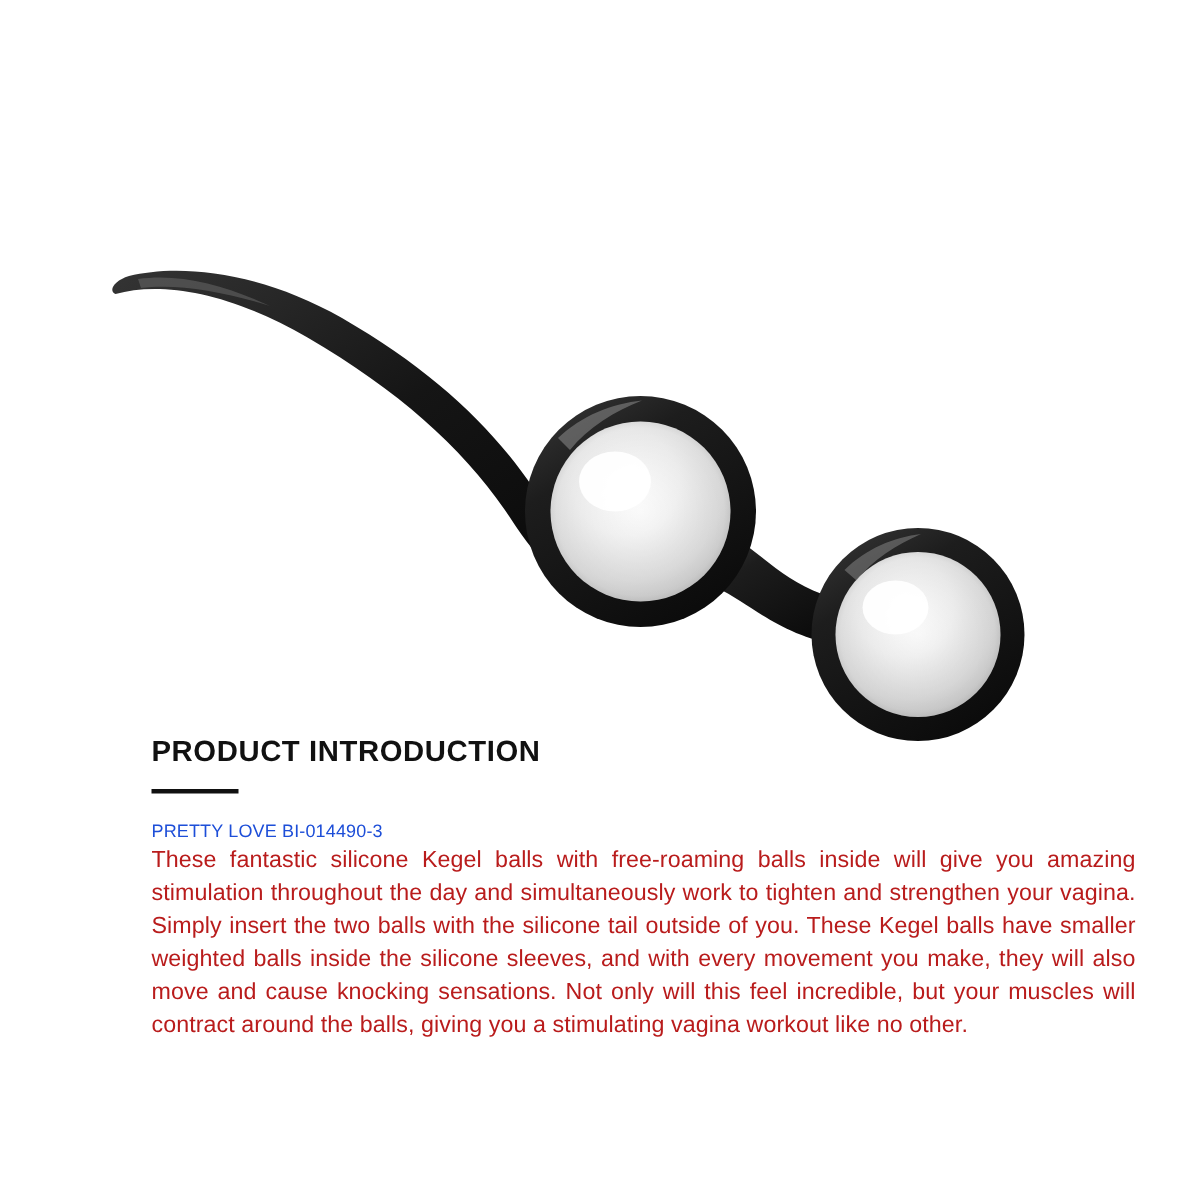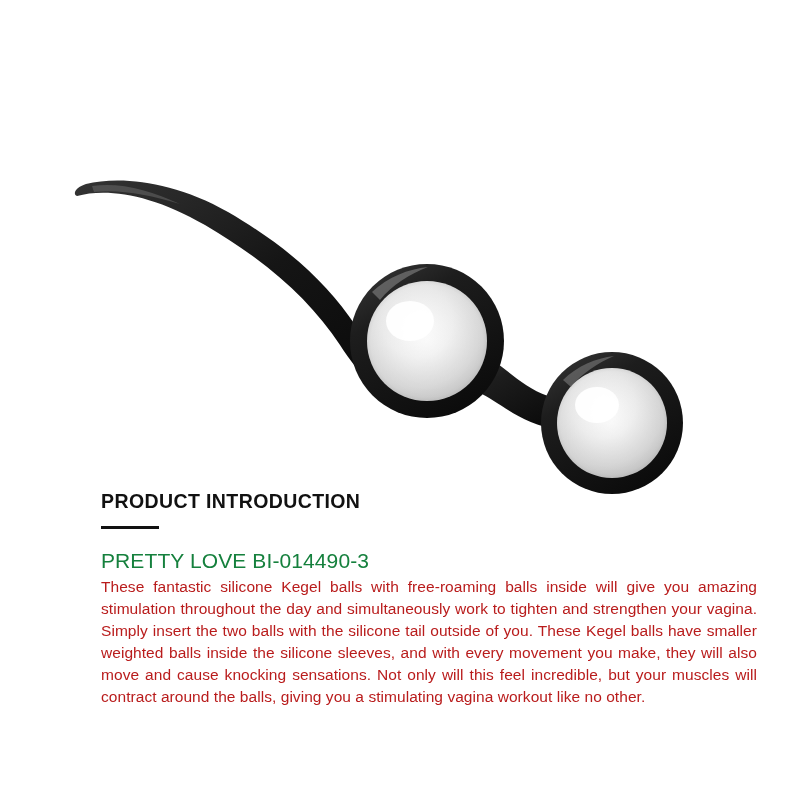--- a/index.html
+++ b/index.html
@@ -48,22 +48,22 @@
     line-height: 1.2;
   }
   .title-rule {
     width: 58px;
     height: 3px;
     background: #111111;
     margin-top: 13px;
     margin-bottom: 17px;
   }
   .model-code {
-    font-size: 21px;
-    color: #15803d;
+    font-size: 12px;
+    color: #1d4ed8;
     line-height: 1.42;
     margin: 0;
     letter-spacing: 0.1px;
   }
   .description {
     font-size: 15.5px;
     color: #b91c1c;
     line-height: 1.42;
     margin: 0;
     text-align: justify;

